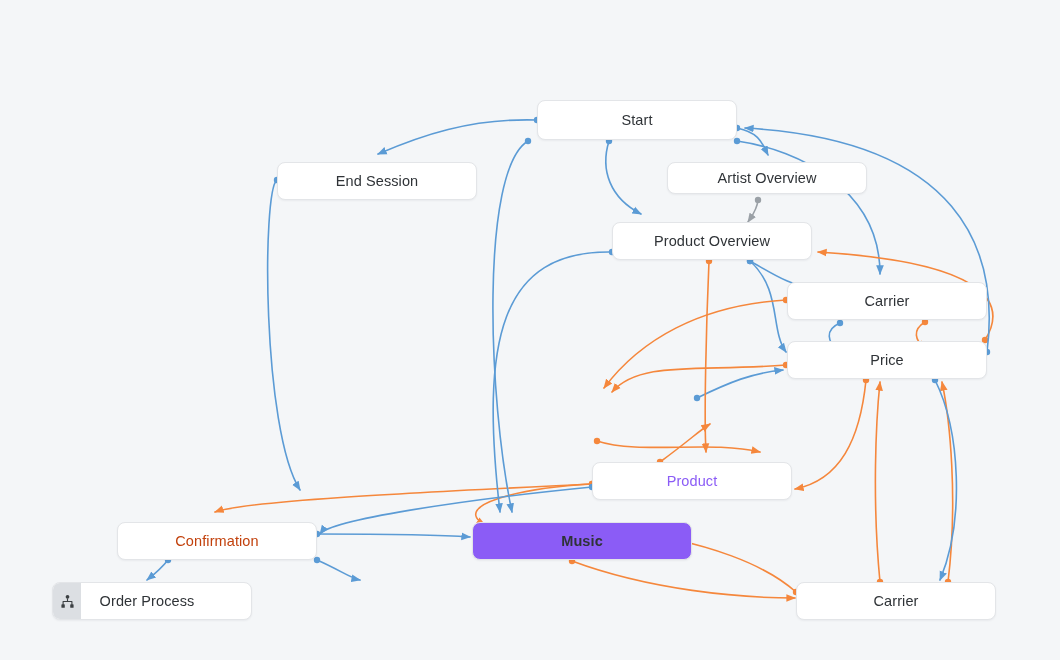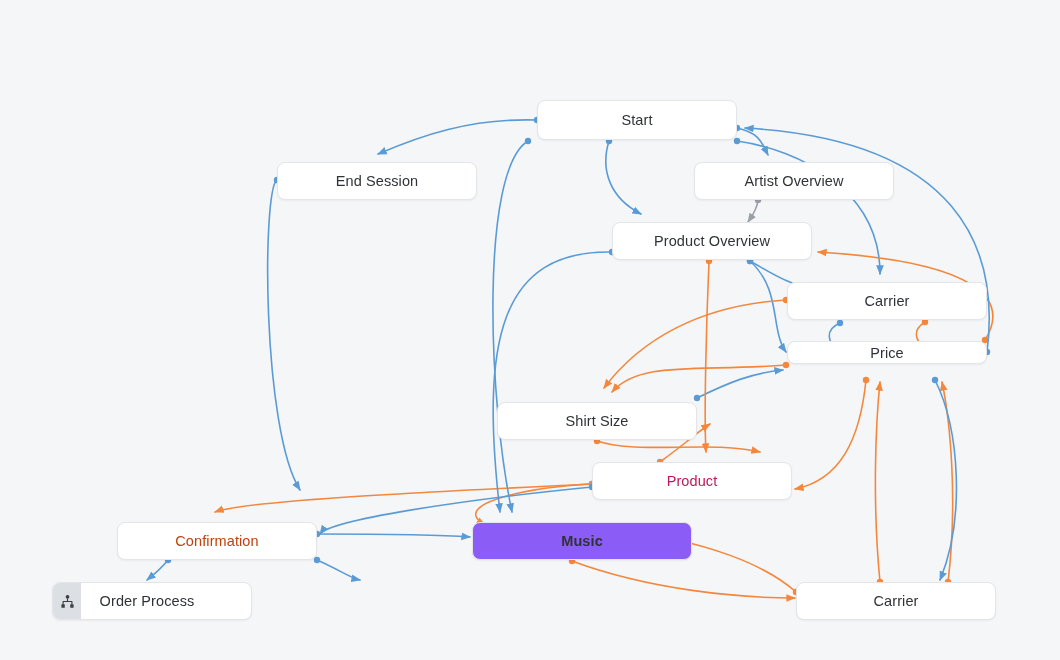--- a/index.html
+++ b/index.html
@@ -155,37 +155,34 @@
       <circle cx="987" cy="352" r="3.2" fill="#5b9bd5"></circle>
     </svg>
 
   <div id="node-layer">
       <div class="node" style="left: 537px; top: 100px; width: 200px; height: 40px; background: rgb(255, 255, 255); border-color: rgb(227, 229, 232);">
         <span class="node-label" style="color: rgb(47, 51, 55);">Start</span>
       </div>
       <div class="node" style="left: 277px; top: 162px; width: 200px; height: 38px; background: rgb(255, 255, 255); border-color: rgb(227, 229, 232);">
         <span class="node-label" style="color: rgb(47, 51, 55);">End Session</span>
       </div>
-      <div class="node" style="left: 667px; top: 162px; width: 200px; height: 38px; background: rgb(255, 255, 255); border-color: rgb(227, 229, 232); margin-left: 27px;">
+      <div class="node" style="left: 667px; top: 162px; width: 200px; height: 32px; background: rgb(255, 255, 255); border-color: rgb(227, 229, 232);">
         <span class="node-label" style="color: rgb(47, 51, 55);">Artist Overview</span>
       </div>
       <div class="node" style="left: 612px; top: 222px; width: 200px; height: 38px; background: rgb(255, 255, 255); border-color: rgb(227, 229, 232);">
         <span class="node-label" style="color: rgb(47, 51, 55);">Product Overview</span>
       </div>
       <div class="node" style="left: 787px; top: 282px; width: 200px; height: 38px; background: rgb(255, 255, 255); border-color: rgb(227, 229, 232);">
         <span class="node-label" style="color: rgb(47, 51, 55);">Carrier</span>
       </div>
-      <div class="node" style="left: 787px; top: 341px; width: 200px; height: 23px; background: rgb(255, 255, 255); border-color: rgb(227, 229, 232);">
+      <div class="node" style="left: 787px; top: 341px; width: 200px; height: 38px; background: rgb(255, 255, 255); border-color: rgb(227, 229, 232);">
         <span class="node-label" style="color: rgb(47, 51, 55);">Price</span>
       </div>
-      <div class="node" style="left: 497px; top: 402px; width: 200px; height: 38px; background: rgb(255, 255, 255); border-color: rgb(227, 229, 232);">
-        <span class="node-label" style="color: rgb(47, 51, 55);">Shirt Size</span>
-      </div>
       <div class="node" style="left: 592px; top: 462px; width: 200px; height: 38px; background: rgb(255, 255, 255); border-color: rgb(227, 229, 232);">
-        <span class="node-label" style="color: #be185d;">Product</span>
+        <span class="node-label" style="color: #8b5cf6;">Product</span>
       </div>
       <div class="node" style="left: 117px; top: 522px; width: 200px; height: 38px; background: rgb(255, 255, 255); border-color: rgb(227, 229, 232);">
         <span class="node-label" style="color: #c2410c;">Confirmation</span>
       </div>
       <div class="node" style="left: 472px; top: 522px; width: 220px; height: 38px; background: #8b5cf6; border-color: rgb(227, 229, 232); font-weight: bold;">
         <span class="node-label" style="color: rgb(47, 51, 55);">Music</span>
       </div>
       <div class="node has-icon" style="left: 52px; top: 582px; width: 200px; height: 38px; background: rgb(255, 255, 255); border-color: rgb(227, 229, 232);">
         <div class="node-icon" style="background: rgb(220, 223, 227);">
           <svg width="15" height="15" viewBox="0 0 16 16" fill="none">

